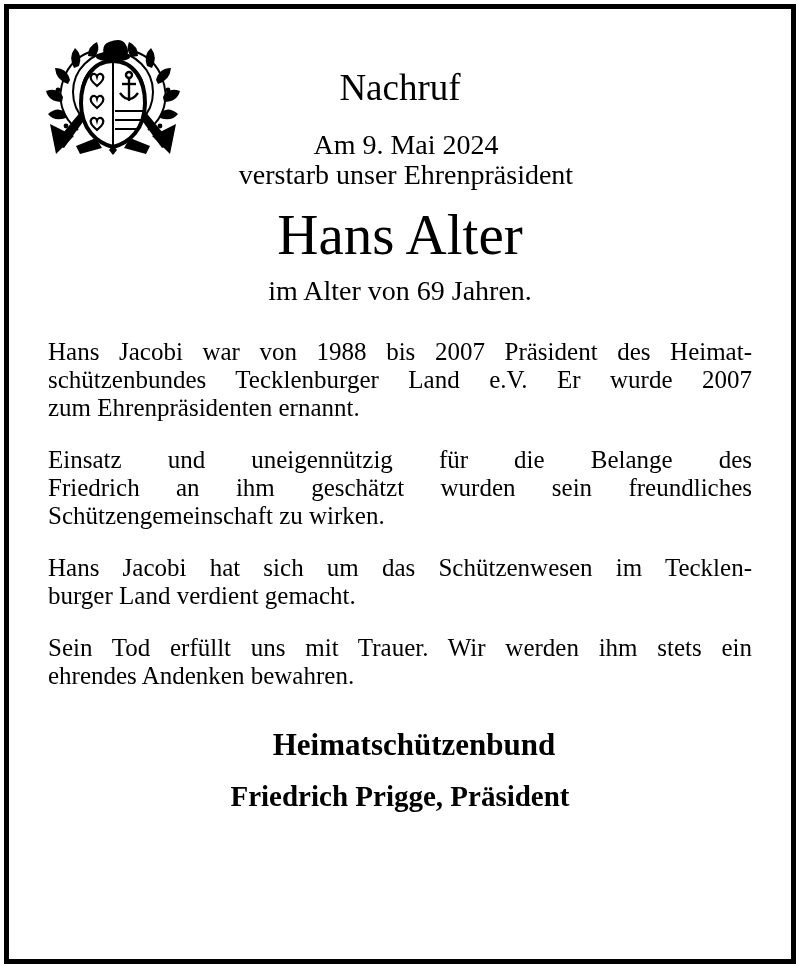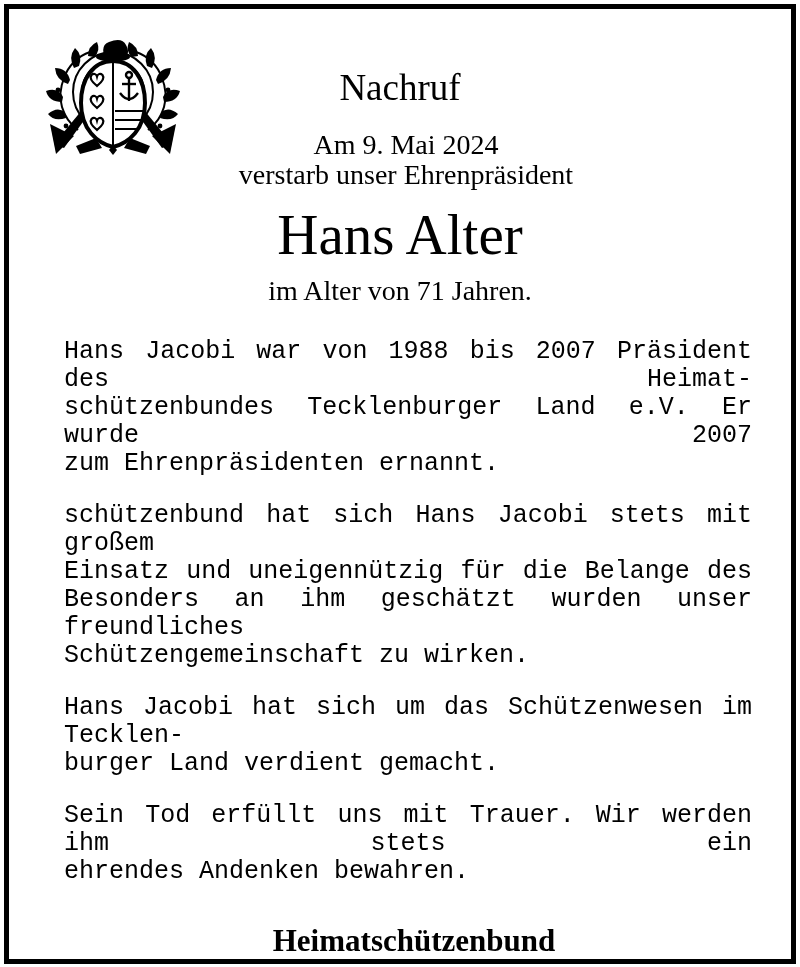--- a/index.html
+++ b/index.html
@@ -46,21 +46,21 @@
     line-height: 62px;
   }
   .age-line {
     margin-top: 10px;
     font-size: 28px;
     line-height: 30px;
   }
   .content {
     margin: 32px 48px 0 48px;
   }
-  .para { margin: 0 0 24px 16px; font-family: Liberation Mono, monospace; }
+  .para { margin: 0 0 24px 0; }
   .line {
     font-size: 25px;
     line-height: 28px;
     text-align: justify;
     text-align-last: justify;
     white-space: normal;
   }
   .line.last {
     text-align: justify;
     text-align-last: left;
@@ -163,32 +163,31 @@
 
 <div class="centered nachruf">Nachruf</div>
 
 <div class="centered intro">
   <div>Am 9. Mai 2024</div>
   <div>verstarb unser Ehrenpräsident</div>
 </div>
 
 <div class="centered deceased-name">Hans Alter</div>
 
-<div class="centered age-line">im Alter von 71 Jahren.</div>
+<div class="centered age-line">im Alter von 69 Jahren.</div>
 
 <div class="content">
   <div class="para">
     <div class="line">Hans Jacobi war von 1988 bis 2007 Präsident des Heimat-</div>
     <div class="line">schützenbundes Tecklenburger Land e.V. Er wurde 2007</div>
     <div class="line last">zum Ehrenpräsidenten ernannt.</div>
   </div>
   <div class="para">
-    <div class="line">schützenbund hat sich Hans Jacobi stets mit großem</div>
     <div class="line">Einsatz und uneigennützig für die Belange des</div>
-    <div class="line">Besonders an ihm geschätzt wurden unser freundliches</div>
+    <div class="line">Friedrich an ihm geschätzt wurden sein freundliches</div>
     <div class="line last">Schützengemeinschaft zu wirken.</div>
   </div>
   <div class="para">
     <div class="line">Hans Jacobi hat sich um das Schützenwesen im Tecklen-</div>
     <div class="line last">burger Land verdient gemacht.</div>
   </div>
   <div class="para">
     <div class="line">Sein Tod erfüllt uns mit Trauer. Wir werden ihm stets ein</div>
     <div class="line last">ehrendes Andenken bewahren.</div>
   </div>

